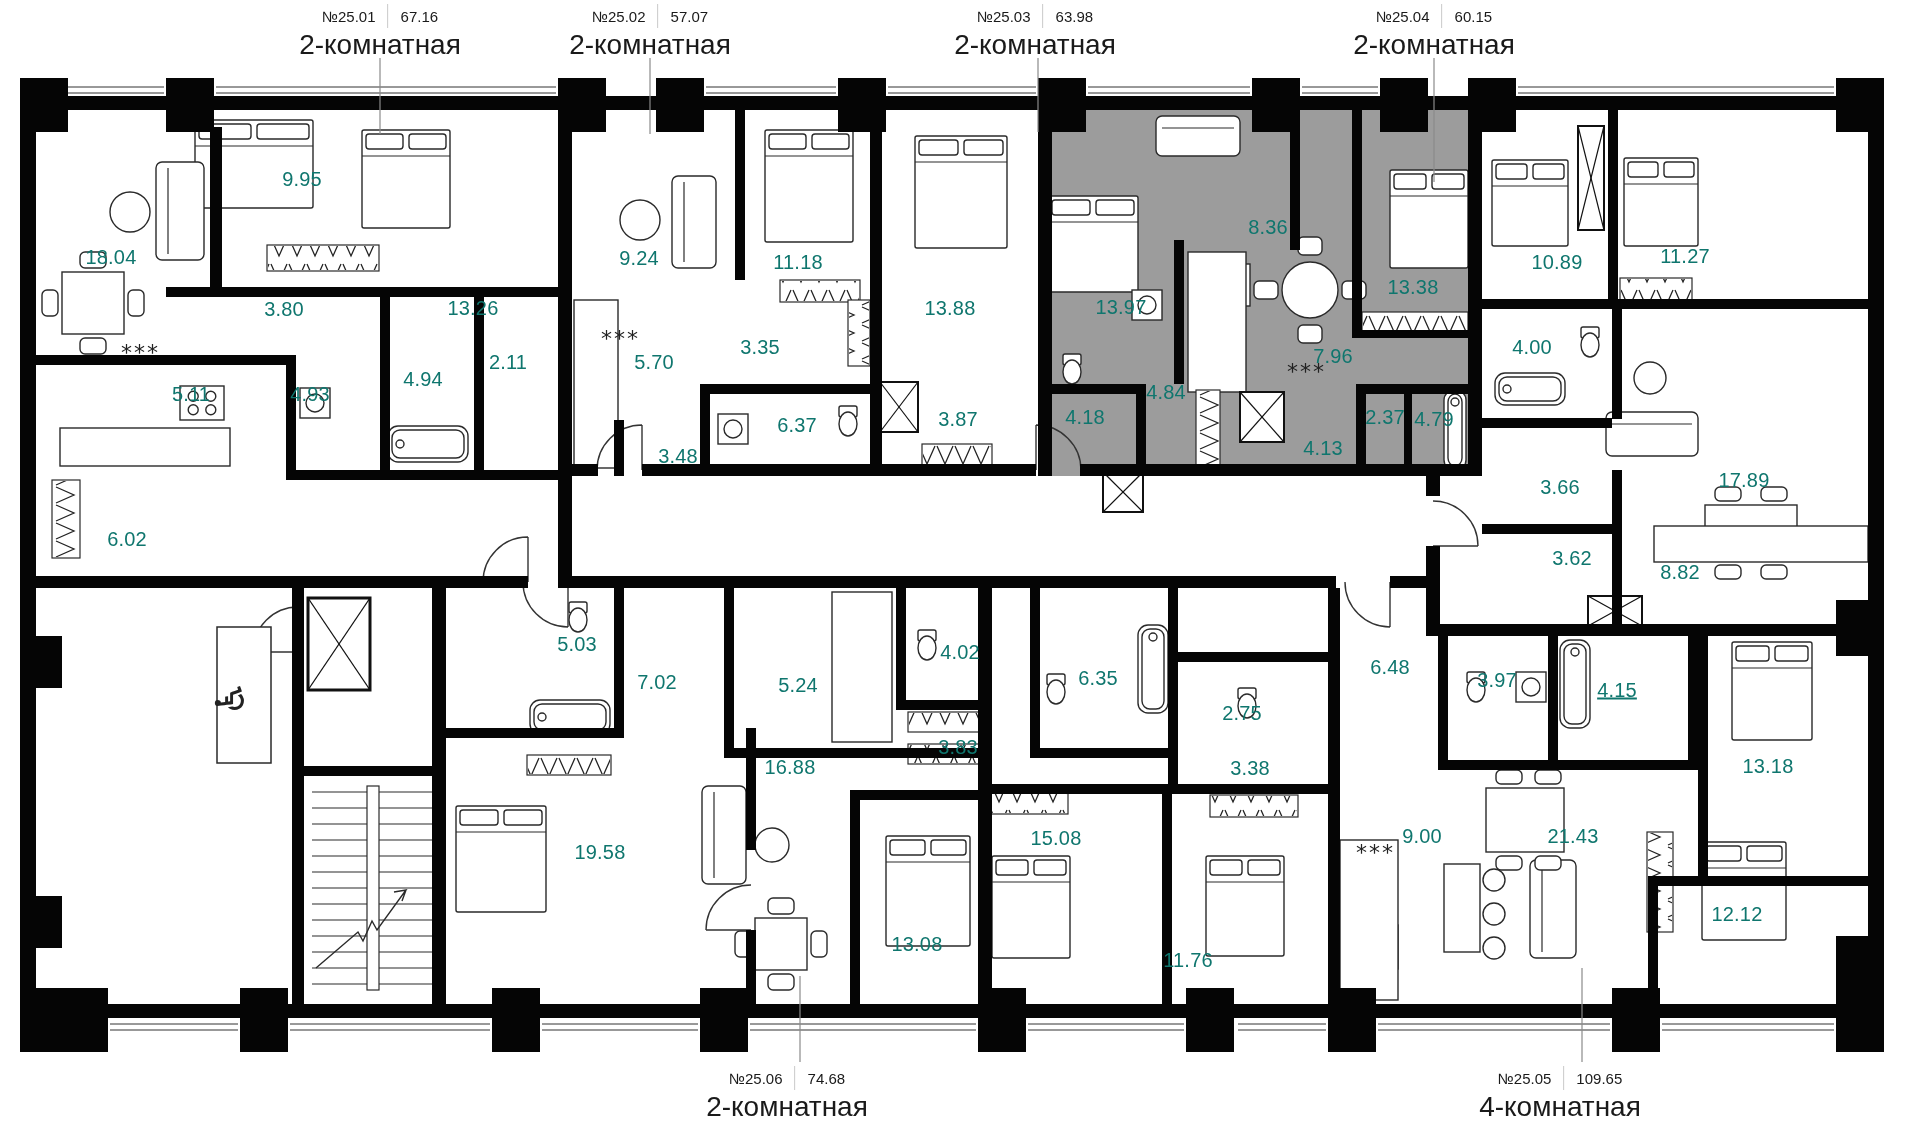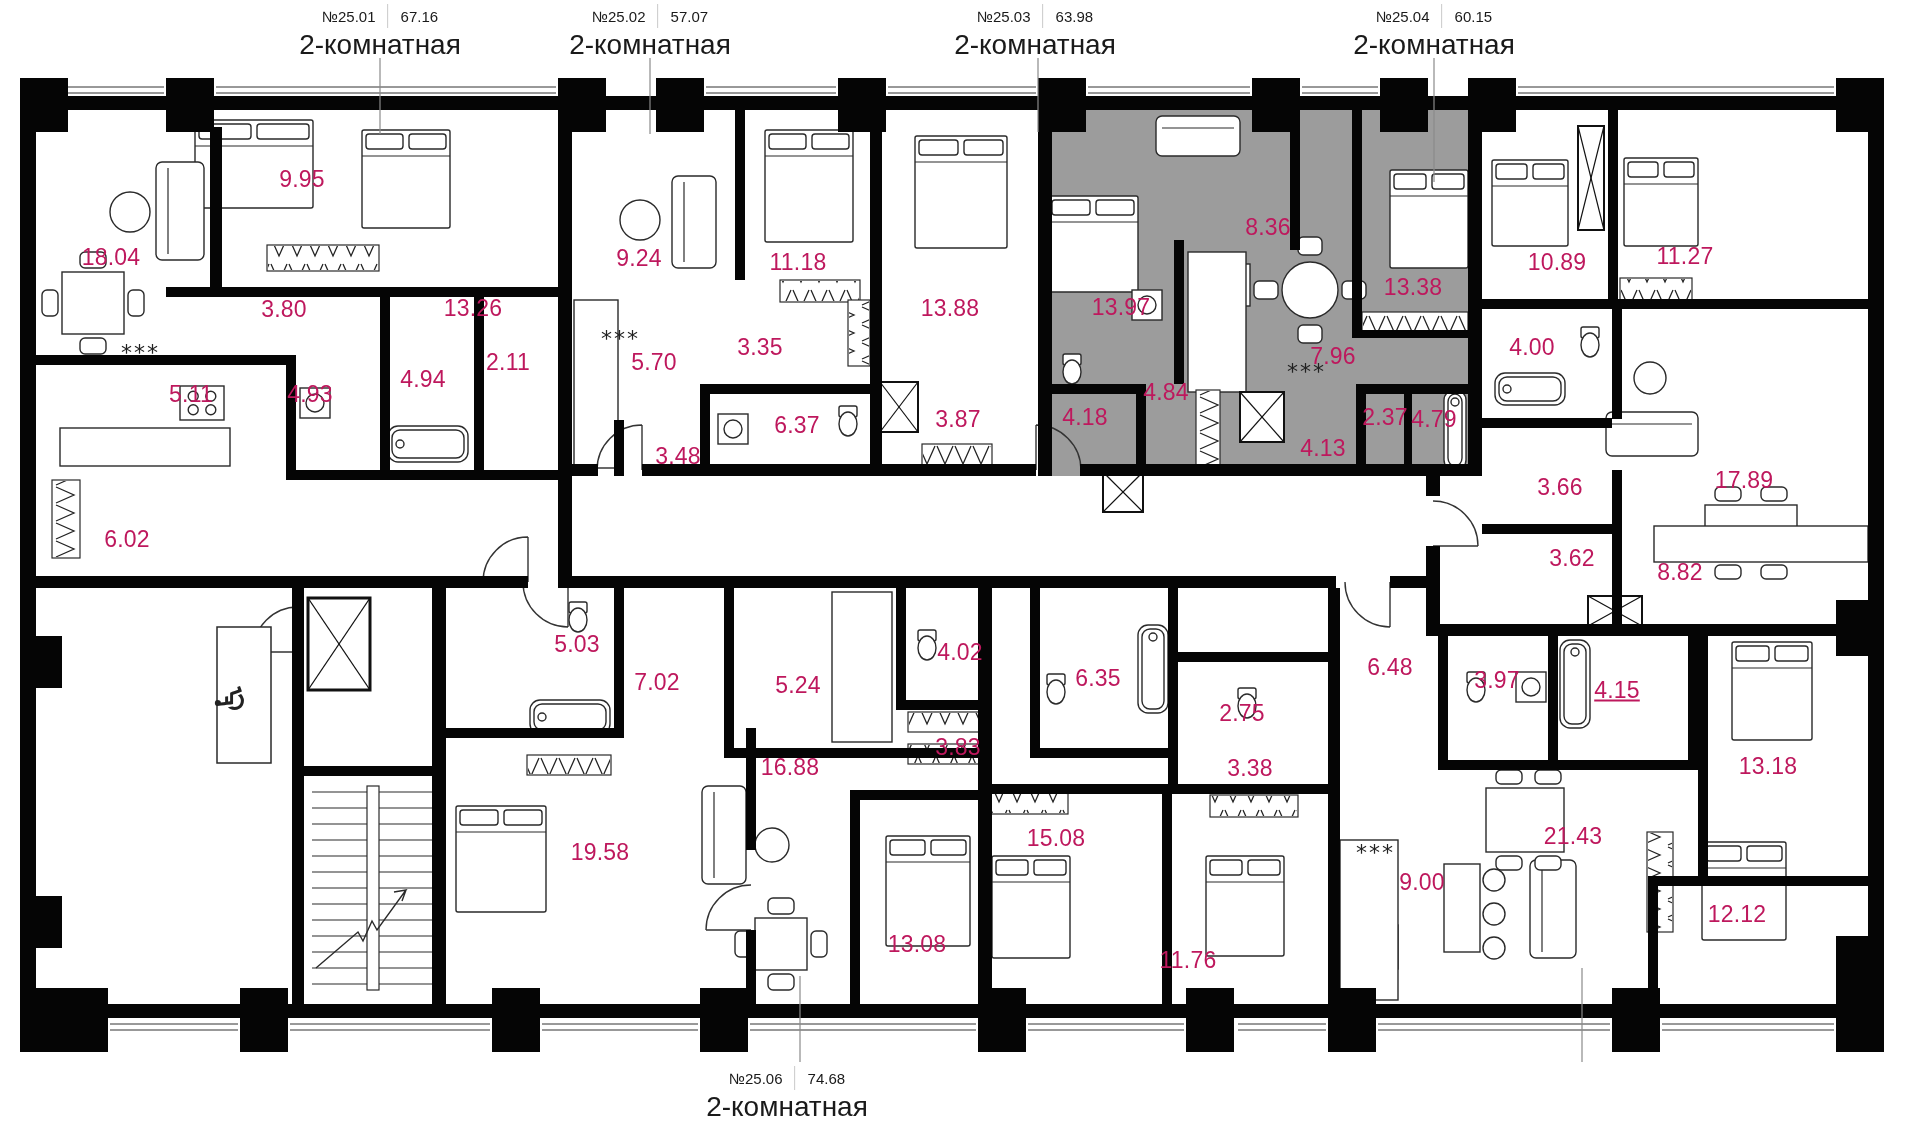--- a/index.html
+++ b/index.html
@@ -3,22 +3,22 @@
 <meta charset="utf-8">
 <style>
   html,body{margin:0;padding:0;background:#fff;}
   .stage{position:relative;width:1920px;height:1127px;background:#fff;overflow:hidden;
          font-family:"Liberation Sans",sans-serif;color:#1a1a1a;}
   svg#plan{position:absolute;left:0;top:0;}
   .apt-label{position:absolute;transform:translateX(-50%);text-align:center;white-space:nowrap;cursor:pointer;}
   .apt-line1{display:flex;align-items:center;justify-content:center;gap:12px;font-size:15px;}
   .apt-line1 .vdiv{width:1px;height:24px;background:#c9c9c9;}
   .apt-line2{font-size:28px;margin-top:1px;}
-  .room-label{position:absolute;transform:translate(-50%,-50%);font-size:23px;white-space:nowrap;
-              color:#be185d;letter-spacing:0.2px;}
+  .room-label{position:absolute;transform:translate(-50%,-50%);font-size:20px;white-space:nowrap;
+              color:#0f766e;letter-spacing:0.2px;}
 </style>
 </head>
 <body>
 
 <div class="stage">
   <svg id="plan" width="1920" height="1127" viewBox="0 0 1920 1127">
     <defs>
       <pattern id="zzh" width="18" height="26" patternUnits="userSpaceOnUse">
         <path d="M1,4 L9,22 L17,4" fill="none" stroke="#222" stroke-width="1.3"></path>
       </pattern>
@@ -492,20 +492,28 @@
     <div class="apt-line2">2-комнатная</div>
   </div>
   <div class="apt-label" style="left: 787px; top: 1066px;">
     <div class="apt-line1">
       <span>№25.06</span>
       <span class="vdiv"></span>
       <span>74.68</span>
     </div>
     <div class="apt-line2">2-комнатная</div>
   </div>
+  <div class="apt-label" style="left: 1560px; top: 1066px;">
+    <div class="apt-line1">
+      <span>№25.05</span>
+      <span class="vdiv"></span>
+      <span>109.65</span>
+    </div>
+    <div class="apt-line2">4-комнатная</div>
+  </div>
 
   <div id="room-labels">
       <span class="room-label" style="left: 111px; top: 257px;">18.04</span>
       <span class="room-label" style="left: 302px; top: 179px;">9.95</span>
       <span class="room-label" style="left: 284px; top: 309px;">3.80</span>
       <span class="room-label" style="left: 473px; top: 308px;">13.26</span>
       <span class="room-label" style="left: 191px; top: 394px;">5.11</span>
       <span class="room-label" style="left: 310px; top: 394px;">4.93</span>
       <span class="room-label" style="left: 423px; top: 379px;">4.94</span>
       <span class="room-label" style="left: 508px; top: 362px;">2.11</span>
@@ -544,17 +552,17 @@
       <span class="room-label" style="left: 917px; top: 944px;">13.08</span>
       <span class="room-label" style="left: 1098px; top: 678px;">6.35</span>
       <span class="room-label" style="left: 1242px; top: 713px;">2.75</span>
       <span class="room-label" style="left: 1250px; top: 768px;">3.38</span>
       <span class="room-label" style="left: 1056px; top: 838px;">15.08</span>
       <span class="room-label" style="left: 1188px; top: 960px;">11.76</span>
       <span class="room-label" style="left: 1390px; top: 667px;">6.48</span>
       <span class="room-label" style="left: 1497px; top: 680px;">3.97</span>
       <span class="room-label" style="left: 1617px; top: 690px; text-decoration: underline;">4.15</span>
       <span class="room-label" style="left: 1768px; top: 766px;">13.18</span>
-      <span class="room-label" style="left: 1422px; top: 836px; margin-top: 46px;">9.00</span>
+      <span class="room-label" style="left: 1422px; top: 836px;">9.00</span>
       <span class="room-label" style="left: 1573px; top: 836px;">21.43</span>
       <span class="room-label" style="left: 1737px; top: 914px;">12.12</span>
     </div>
 </div>
 
 </body></html>

